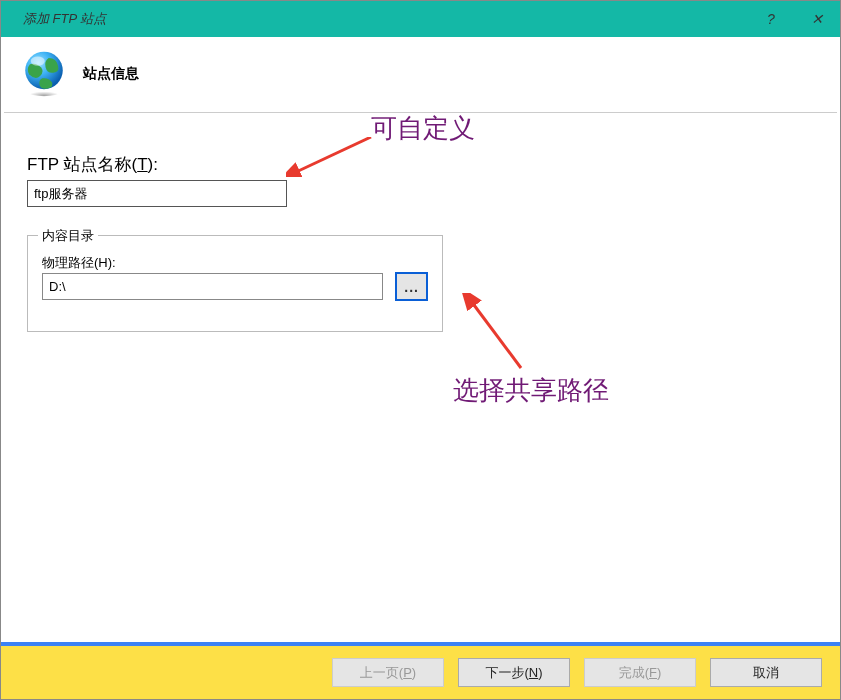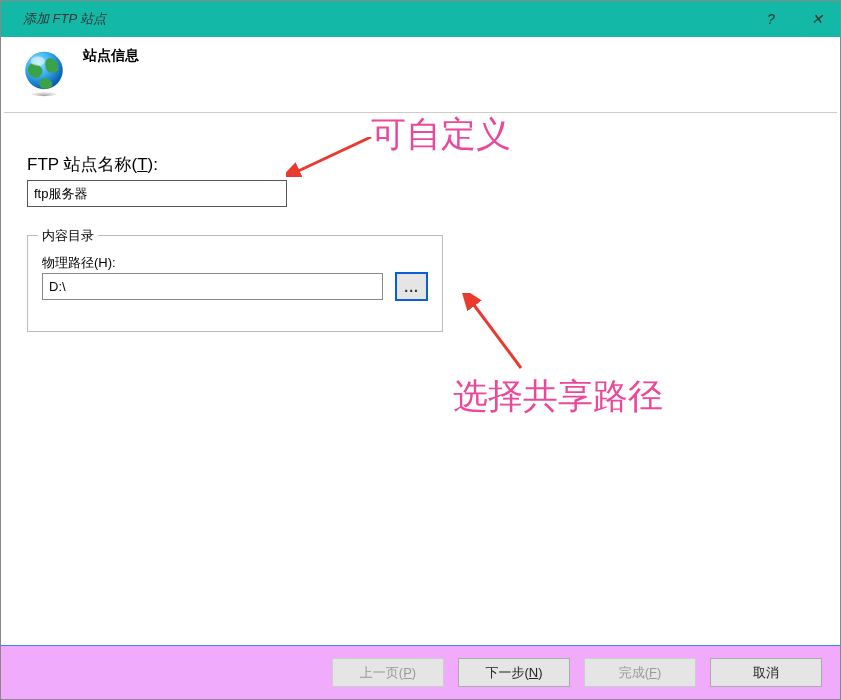--- a/index.html
+++ b/index.html
@@ -46,21 +46,21 @@
     height: 30px;
     display: flex;
     align-items: center;
     justify-content: center;
     font-size: 14px;
     color: #333;
     cursor: pointer;
   }
   .header {
     display: flex;
-    align-items: flex-start;
+    align-items: center;
     padding: 10px 18px 12px 18px;
     gap: 14px;
   }
   .header-icon svg {
     width: 50px;
     height: 50px;
   }
   .header-title {
     font-size: 14px;
     font-weight: bold;
@@ -138,38 +138,38 @@
     align-items: center;
     justify-content: center;
     cursor: pointer;
     font-size: 14px;
     font-weight: bold;
     color: #333;
     letter-spacing: 1px;
   }
   .annotation {
     position: absolute;
-    font-size: 35px;
-    color: #ec4899;
+    font-size: 26px;
+    color: #701a75;
     font-weight: normal;
     white-space: nowrap;
     pointer-events: none;
   }
   .arrow {
     position: absolute;
     pointer-events: none;
   }
   .footer {
     display: flex;
     justify-content: flex-end;
     align-items: center;
     padding: 12px 18px;
     gap: 14px;
-    border-top: 1px solid #3b82f6;
-    background: #f0abfc;
+    border-top: 4px solid #3b82f6;
+    background: #fde047;
   }
   .wiz-btn {
     min-width: 112px;
     height: 29px;
     border: 1px solid #aaa;
     background: #e5e5e5;
     font-size: 13px;
     cursor: pointer;
     font-family: inherit;
     color: #222;

